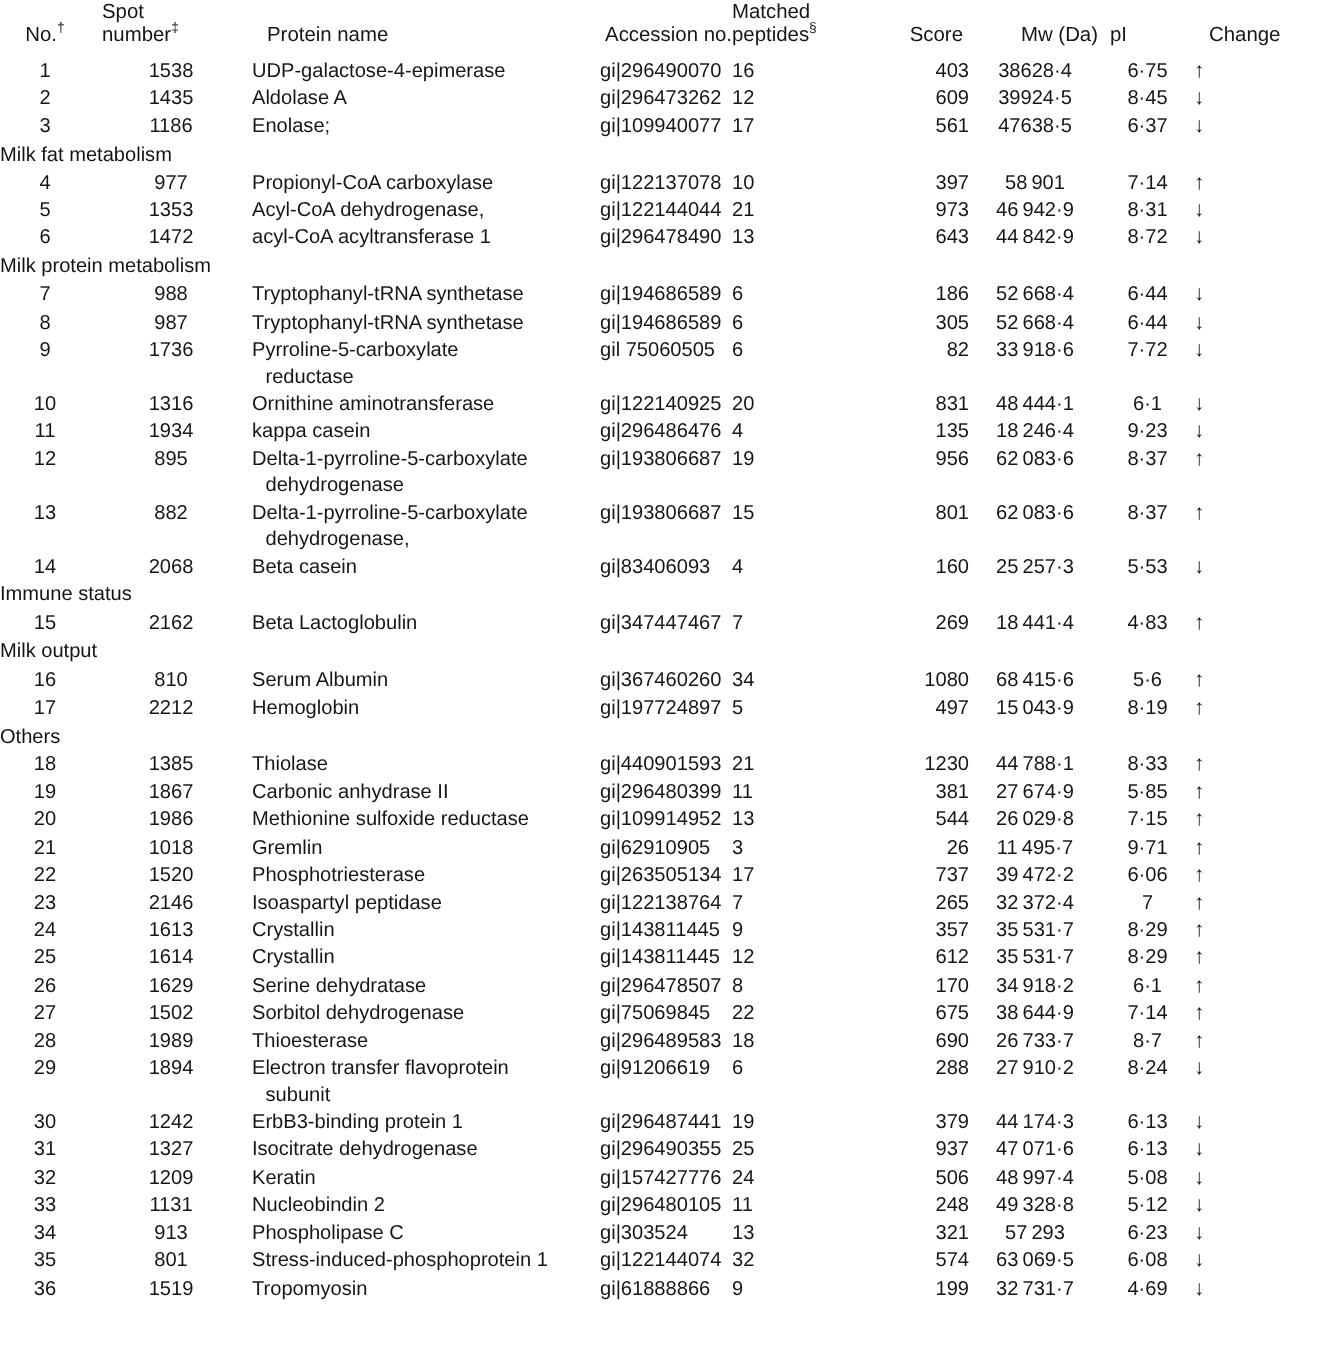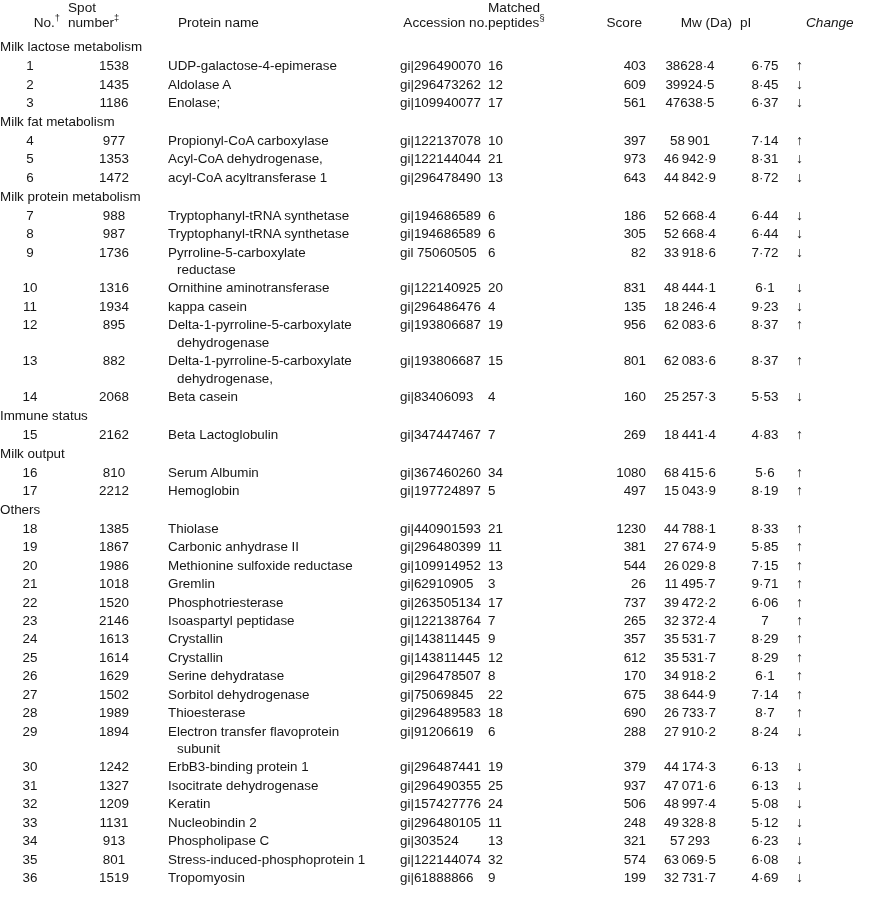--- a/index.html
+++ b/index.html
@@ -42,29 +42,29 @@
   
   thead th {
     font-weight: normal;
     font-size: 13.6px;
     vertical-align: bottom;
     padding: 0 0 7px 0;
     line-height: 1.12;
     white-space: nowrap;
     color: #161616;
   }
-  th.h-no      { text-align: right;  padding-left: 0px; }
+  th.h-no      { text-align: center;  padding-left: 0px; }
   th.h-spot    { text-align: left;  padding-left: 8px; }
   th.h-name    { text-align: left;  padding-left: 10px; }
   th.h-acc     { text-align: right;  padding-left: 0px; }
   th.h-pep     { text-align: left;  padding-left: 0px; }
   th.h-score   { text-align: right; padding-right: 4px; }
   th.h-mw      { text-align: right; padding-right: 2px; }
   th.h-pi      { text-align: left;  padding-left: 6px; }
-  th.h-change  { text-align: left;  padding-left: 10px; font-style: italic; }
+  th.h-change  { text-align: left;  padding-left: 10px; }
 
   .hdr-stack { display: block; }
   .hdr-top   { display: block; }
   .hdr-bot   { display: block; }
 
   sup.marker {
     font-size: 0.68em;
     vertical-align: super;
     line-height: 0;
   }
@@ -176,23 +176,20 @@
         </th>
         <th class="h-change">
           <span class="hdr-stack">
             <span class="hdr-top">&nbsp;</span>
             <span class="hdr-bot">Change</span>
           </span>
         </th>
       </tr>
     </thead>
     <tbody id="table-body">
-        <tr class="section-row">
-          <td colspan="9">Milk lactose metabolism</td>
-        </tr>
         <tr class="data-row">
           <td class="d-no">1</td>
           <td class="d-spot">1538</td>
           <td class="d-name">
             <span class="name-wrap">UDP-galactose-4-epimerase</span>
           </td>
           <td class="d-acc">gi|296490070</td>
           <td class="d-pep">16</td>
           <td class="d-score">403</td>
           <td class="d-mw">38628·4</td>

